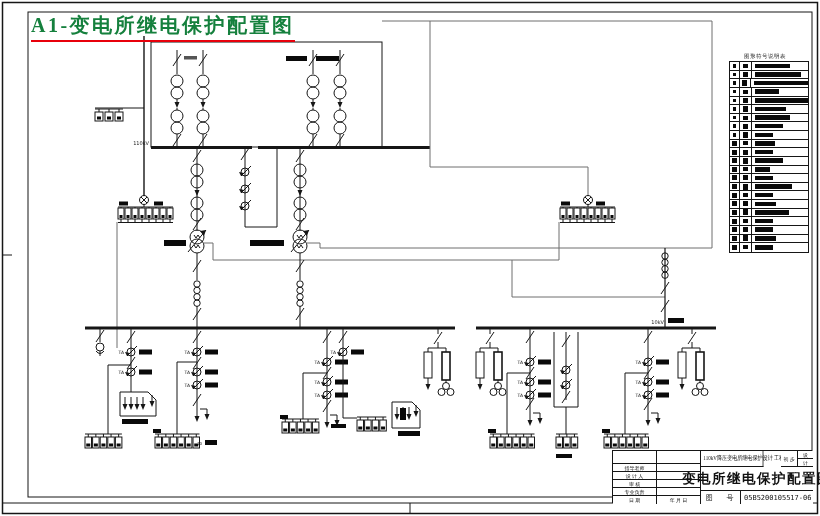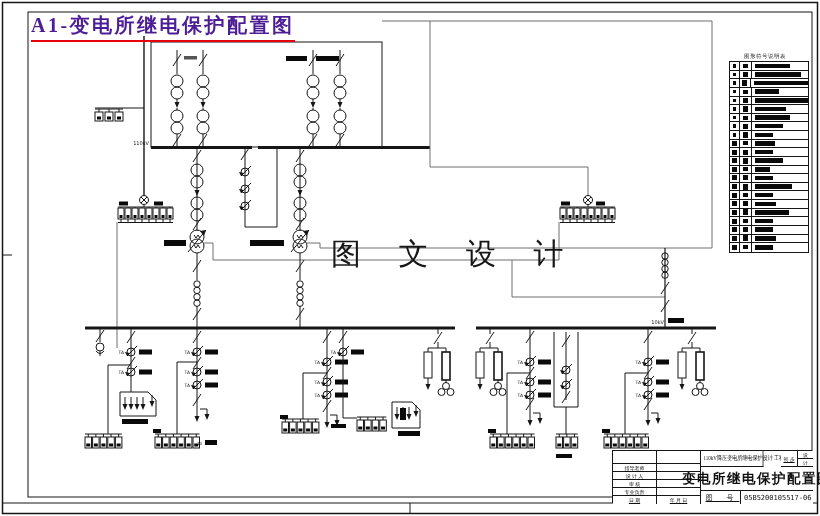--- a/index.html
+++ b/index.html
@@ -1,19 +1,19 @@
 <!DOCTYPE html>
 <html><head>
 <meta charset="utf-8">
 <style>
   html,body{margin:0;padding:0;background:#fff;}
   .page{position:relative;width:820px;height:516px;background:#fff;overflow:hidden;
         font-family:"Liberation Serif",serif;}
   .abs{position:absolute;}
-  .red-title{left:31px;top:12px;font-size:20px;font-weight:bold;color:#4c1d95;
+  .red-title{left:31px;top:12px;font-size:20px;font-weight:bold;color:#15803d;
              letter-spacing:2.5px;border-bottom:2.5px solid #e8000b;padding-bottom:1px;
              white-space:nowrap;z-index:5;}
   .watermark{left:331px;top:234px;font-size:30px;color:#161616;letter-spacing:15px;
              white-space:nowrap;z-index:4;font-family:"Liberation Serif",serif;}
   
   .legend-title{left:744px;top:53px;font-size:5.5px;color:#222;font-family:"DejaVu Sans",sans-serif;
                 letter-spacing:0.5px;}
   .legend-table{left:729px;top:61px;width:80px;border:1px solid #161616;
                 display:flex;flex-direction:column;box-sizing:border-box;background:#fff;}
   .lg-row{display:flex;height:8.64px;border-bottom:1px solid #161616;box-sizing:border-box;}
@@ -21,34 +21,33 @@
   .lg-c1{width:10px;border-right:1px solid #161616;display:flex;align-items:center;justify-content:center;box-sizing:border-box;}
   .lg-c2{width:12px;border-right:1px solid #161616;display:flex;align-items:center;justify-content:center;box-sizing:border-box;}
   .lg-c3{flex:1;display:flex;align-items:center;padding-left:3px;box-sizing:border-box;}
   .lg-sym{background:#0a0a0a;}
   .lg-bar{height:4.5px;background:#0a0a0a;}
   
   .tb{box-sizing:border-box;position:absolute;border-right:1px solid #161616;border-bottom:1px solid #161616;
       display:flex;align-items:center;justify-content:center;overflow:visible;background:#fff;
       font-family:"Liberation Serif",serif;color:#111;}
   .tb.nb{border-right:none;}
-  .small{font-size:5px;white-space:nowrap;text-decoration:underline;}
+  .small{font-size:5px;white-space:nowrap;}
   .proj{font-size:6.5px;white-space:nowrap;transform:scaleX(.78);transform-origin:left center;
         justify-content:flex-start;padding-left:3px;}
   .main-title{font-size:13.5px;font-weight:bold;letter-spacing:1.5px;white-space:nowrap;}
   .num{font-size:7px;font-family:"DejaVu Sans Mono",monospace;white-space:nowrap;}
 </style>
 </head>
 <body>
 
 <div class="page">
 
   <div class="abs red-title">A1-变电所继电保护配置图</div>
 
-  <div class="abs watermark">图 文 设 计</div>
 
   <div class="abs legend-title">图形符号说明表</div>
   <div class="abs legend-table" id="legend">
       <div class="lg-row">
         <div class="lg-c1">
           <div class="lg-sym" style="width: 3.5px; height: 3.5px;"></div>
         </div>
         <div class="lg-c2">
           <div class="lg-sym" style="width: 5px; height: 4px;"></div>
         </div>

